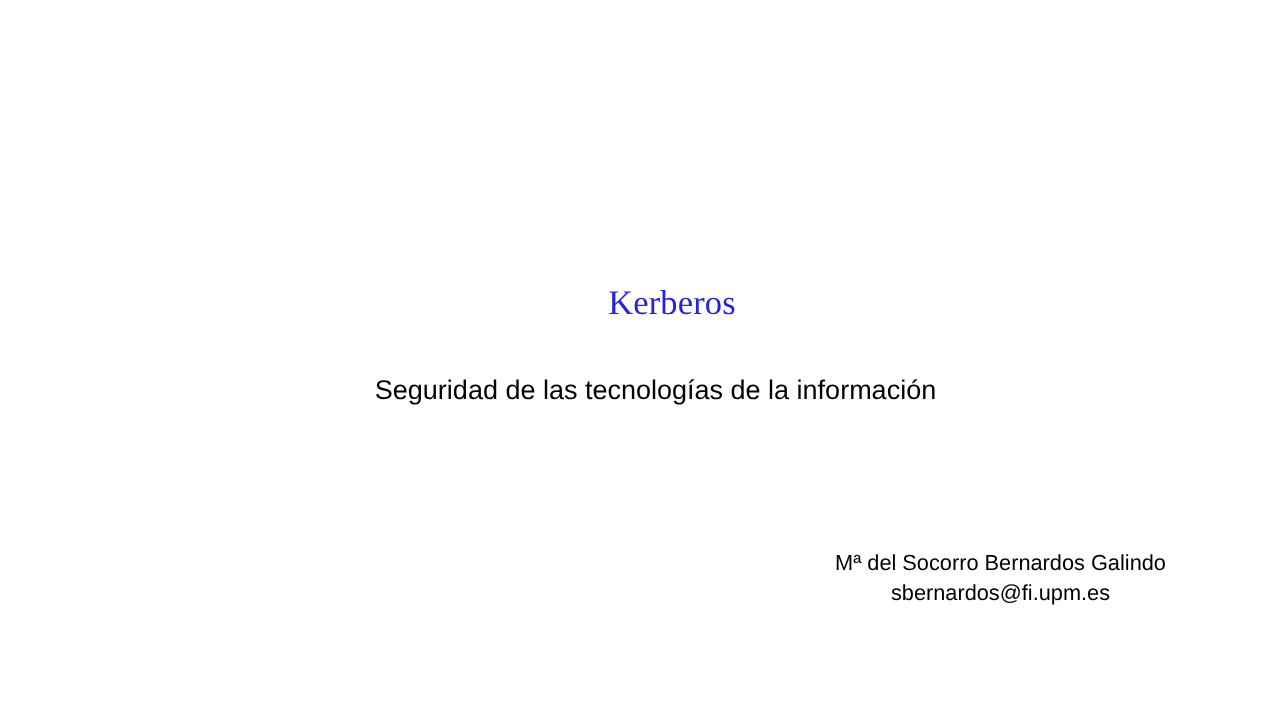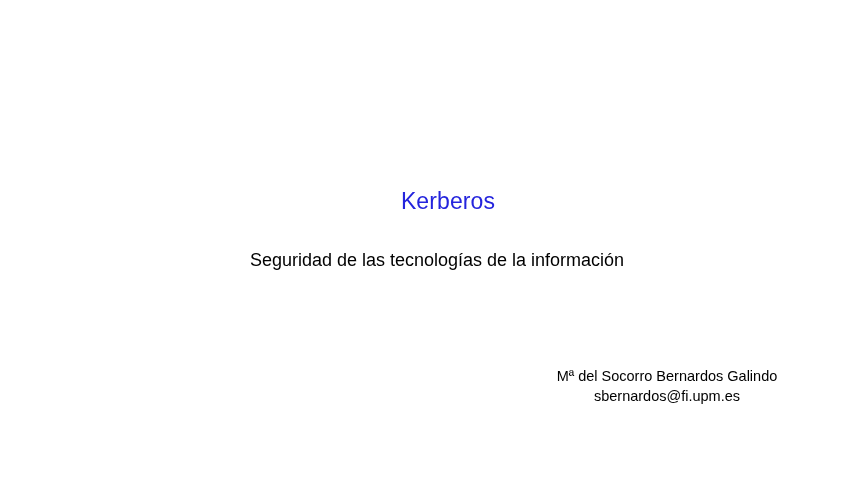--- a/index.html
+++ b/index.html
@@ -25,21 +25,21 @@
   
   .title-block {
     position: absolute;
     left: 0;
     top: 188px;
     width: 848px;
     text-align: center;
   }
   .slide-title {
     display: block;
-    font-family: Liberation Sans, sans-serif;
+    font-family: Liberation Serif, serif;
     font-size: 23px;
     font-weight: 400;
     line-height: 27px;
     color: #2424dd;
     letter-spacing: 0.1px;
     white-space: nowrap;
     padding-left: 48px;
   }
 
   

